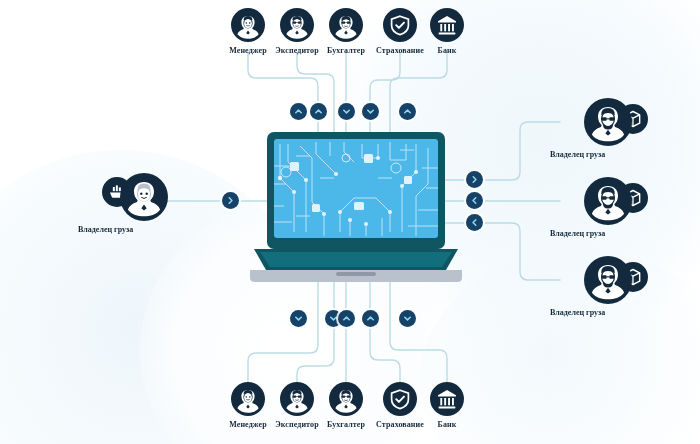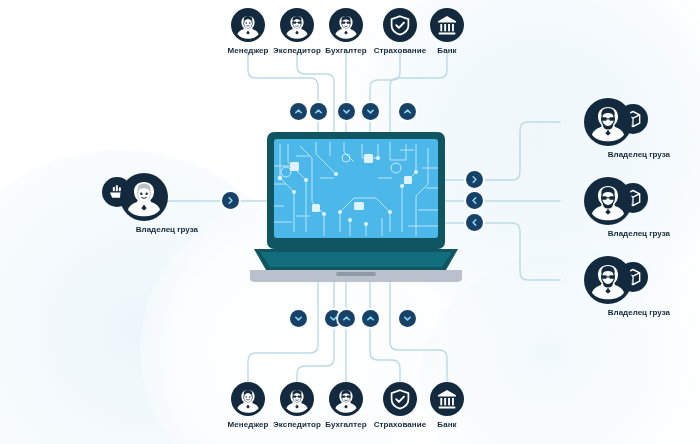--- a/index.html
+++ b/index.html
@@ -2,21 +2,21 @@
 <html><head>
 <meta charset="utf-8">
 <style>
   html,body{margin:0;padding:0;}
   body{
     width:700px;height:444px;overflow:hidden;
     background:#ffffff;
     font-family:"Liberation Sans", sans-serif;
     position:relative;
   }
-  #stage{position:absolute;inset:0;width:700px;height:444px;}
+  #stage{position:absolute;inset:0;width:700px;height:444px;font-family:Liberation Serif, serif;}
 
   
   .bg-wash{position:absolute;border-radius:50%;pointer-events:none;}
   .bg-wash.a{left:330px;top:-70px;width:420px;height:420px;
      background:radial-gradient(circle at 50% 50%, #eff7fb 0%, #f4fafd 45%, rgba(255,255,255,0) 72%);}
   .bg-wash.b{left:-80px;top:150px;width:400px;height:400px;
      background:radial-gradient(circle at 55% 45%, #eef6fb 0%, #f6fbfd 50%, rgba(255,255,255,0) 74%);}
   .bg-wash.c{left:140px;top:200px;width:300px;height:300px;
      background:radial-gradient(circle at 50% 50%, #ffffff 0%, #fbfdfe 55%, rgba(255,255,255,0) 78%);}
   .bg-wash.d{left:420px;top:250px;width:320px;height:260px;
@@ -32,21 +32,21 @@
     background:#132a3e;margin:0 auto;position:relative;
     display:flex;align-items:center;justify-content:center;
   }
   .avatar svg{display:block;}
   .node .label{
     margin-top:5px;font-size:8px;font-weight:bold;color:#16293c;
     letter-spacing:.1px;white-space:nowrap;line-height:1.1;
   }
 
   
-  .owner{position:absolute;width:120px;text-align:right;}
+  .owner{position:absolute;width:120px;text-align:left;}
   .owner .pics{position:relative;height:48px;width:72px;margin:0 auto;}
   .owner .bub{
     position:absolute;border-radius:50%;background:#132a3e;
     display:flex;align-items:center;justify-content:center;
   }
   .owner .bub.main{left:10px;top:0;width:48px;height:48px;z-index:2;}
   .owner .bub.side{left:44px;top:6px;width:30px;height:30px;z-index:1;}
   .owner .label{margin-top:4px;font-size:8px;font-weight:bold;color:#16293c;white-space:nowrap;}
 
   

